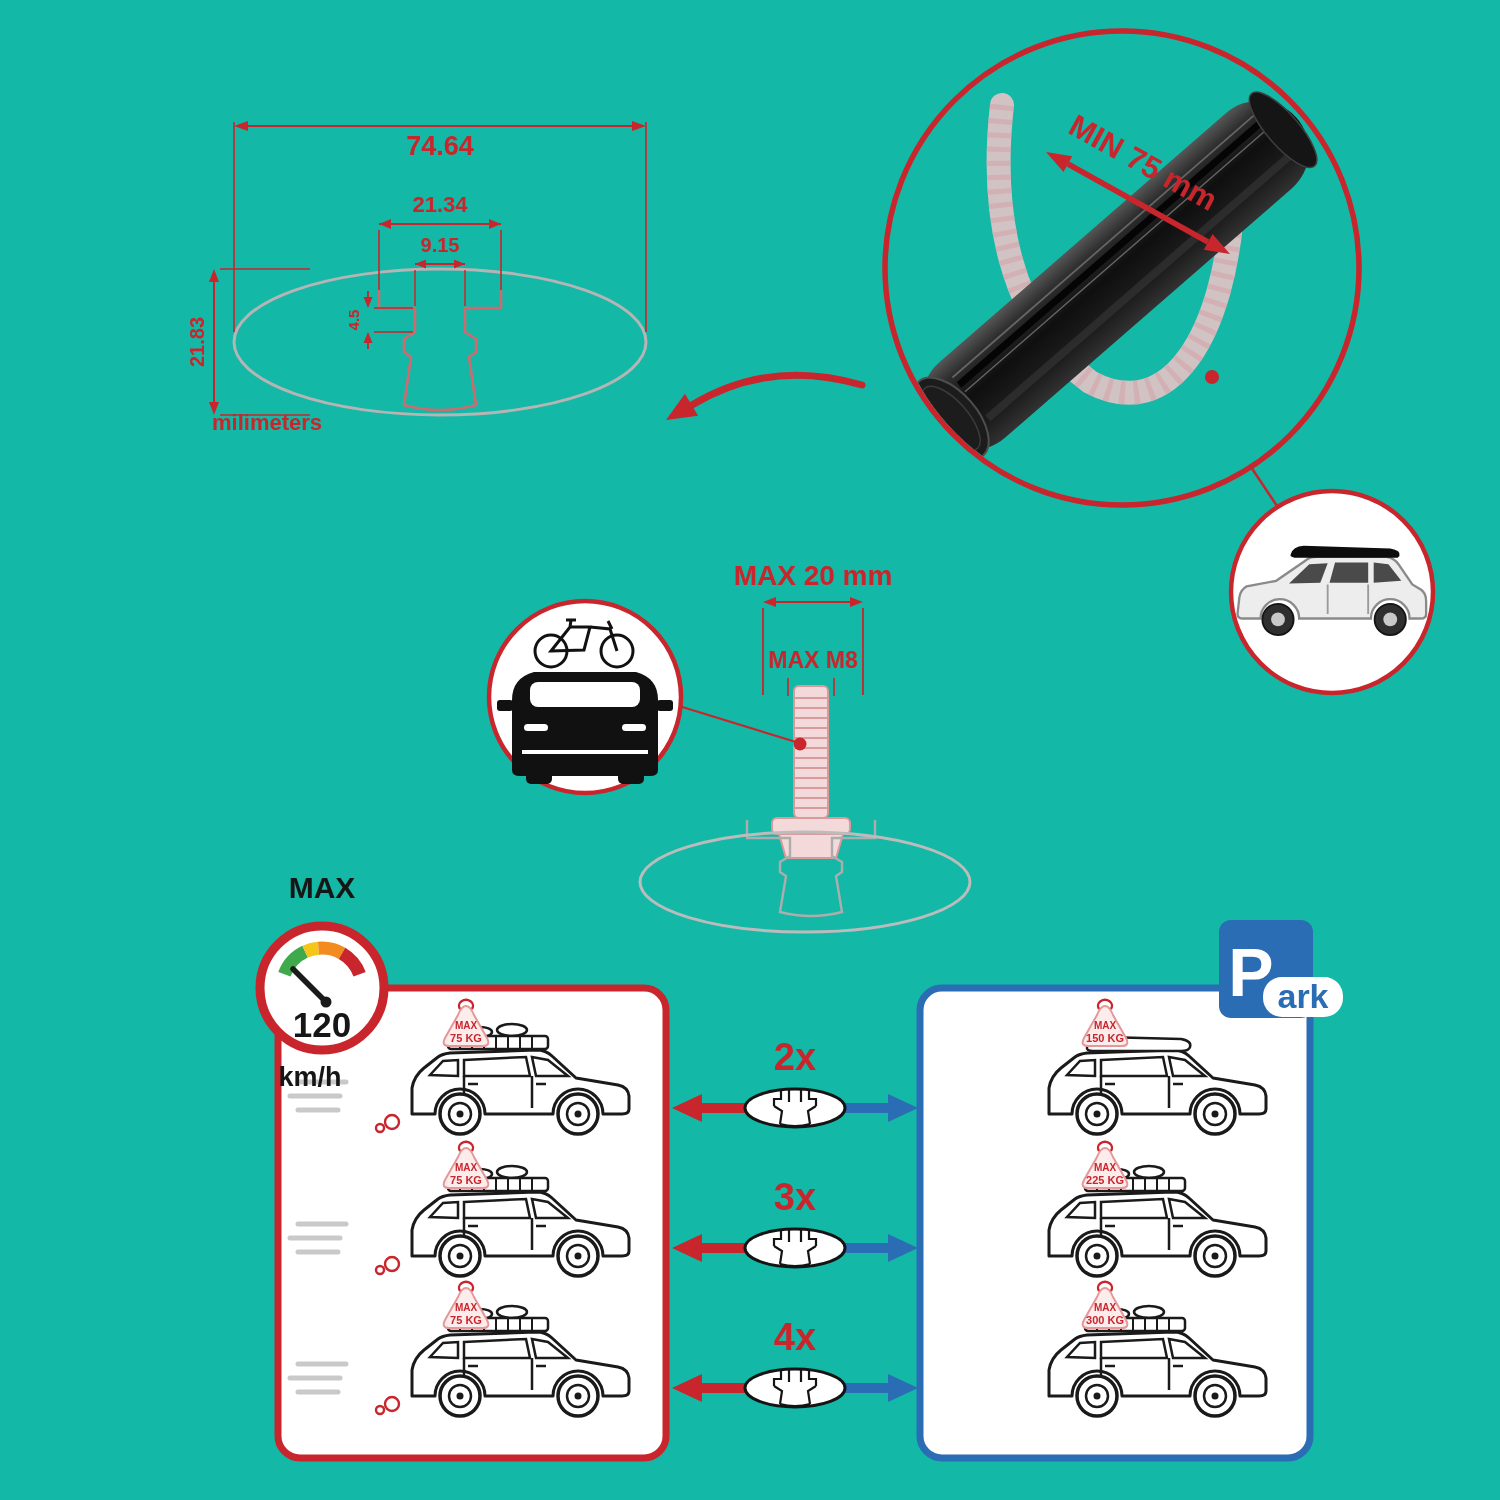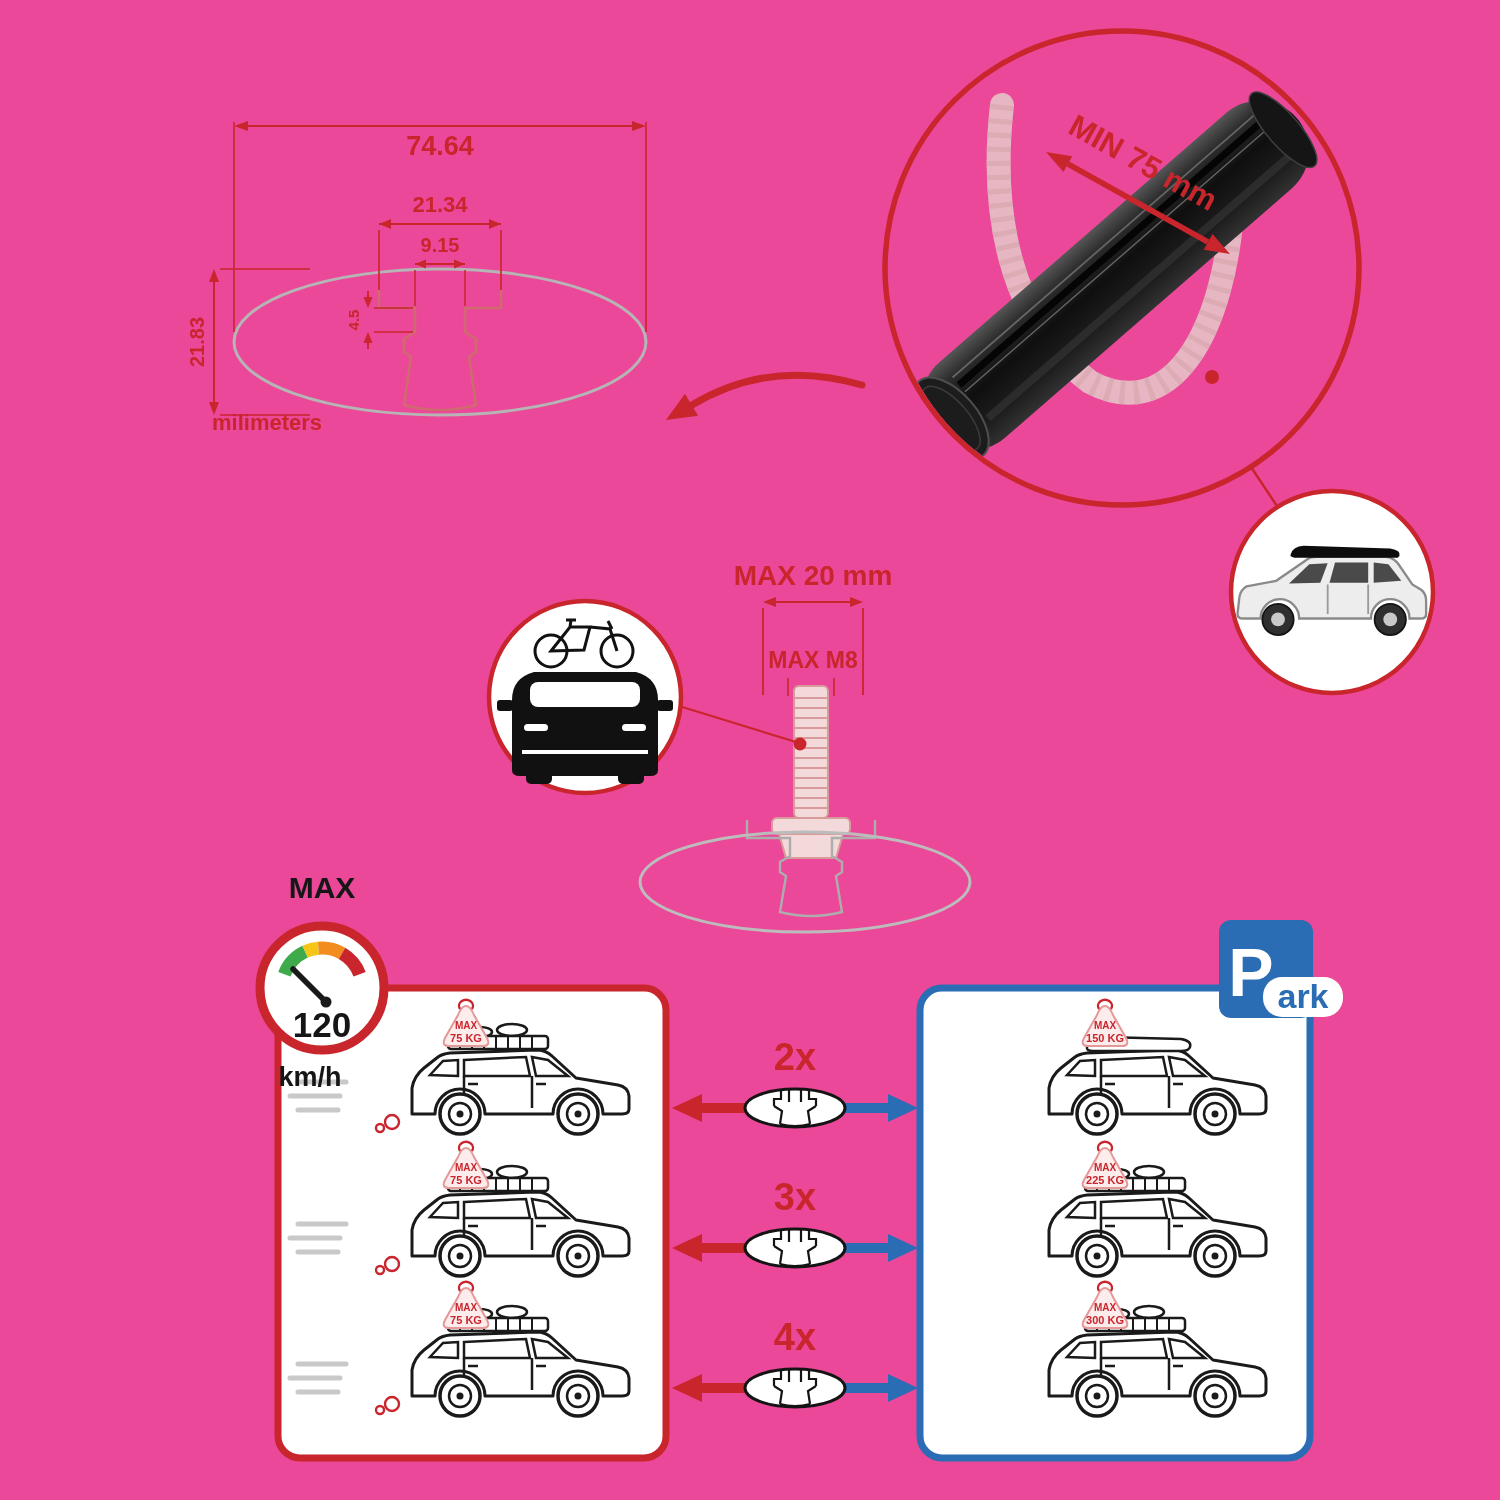--- a/index.html
+++ b/index.html
@@ -1,16 +1,16 @@
 <!DOCTYPE html>
 <html><head>
 <meta charset="utf-8">
 <style>
   html,body{margin:0;padding:0;background:#fff}
-  .stage{position:relative;width:1500px;height:1500px;background:#ec4899;overflow:hidden}
+  .stage{position:relative;width:1500px;height:1500px;background:#14b8a6;overflow:hidden}
   svg text{font-family:"Liberation Sans","DejaVu Sans",sans-serif}
   .red-t{fill:#c9252c;font-weight:700}
   .blk-t{fill:#161616;font-weight:700}
   .blue-t{fill:#2a6db4;font-weight:700}
 </style>
 </head>
 <body>
 
 <div class="stage">
 <svg width="1500" height="1500" viewBox="0 0 1500 1500">

